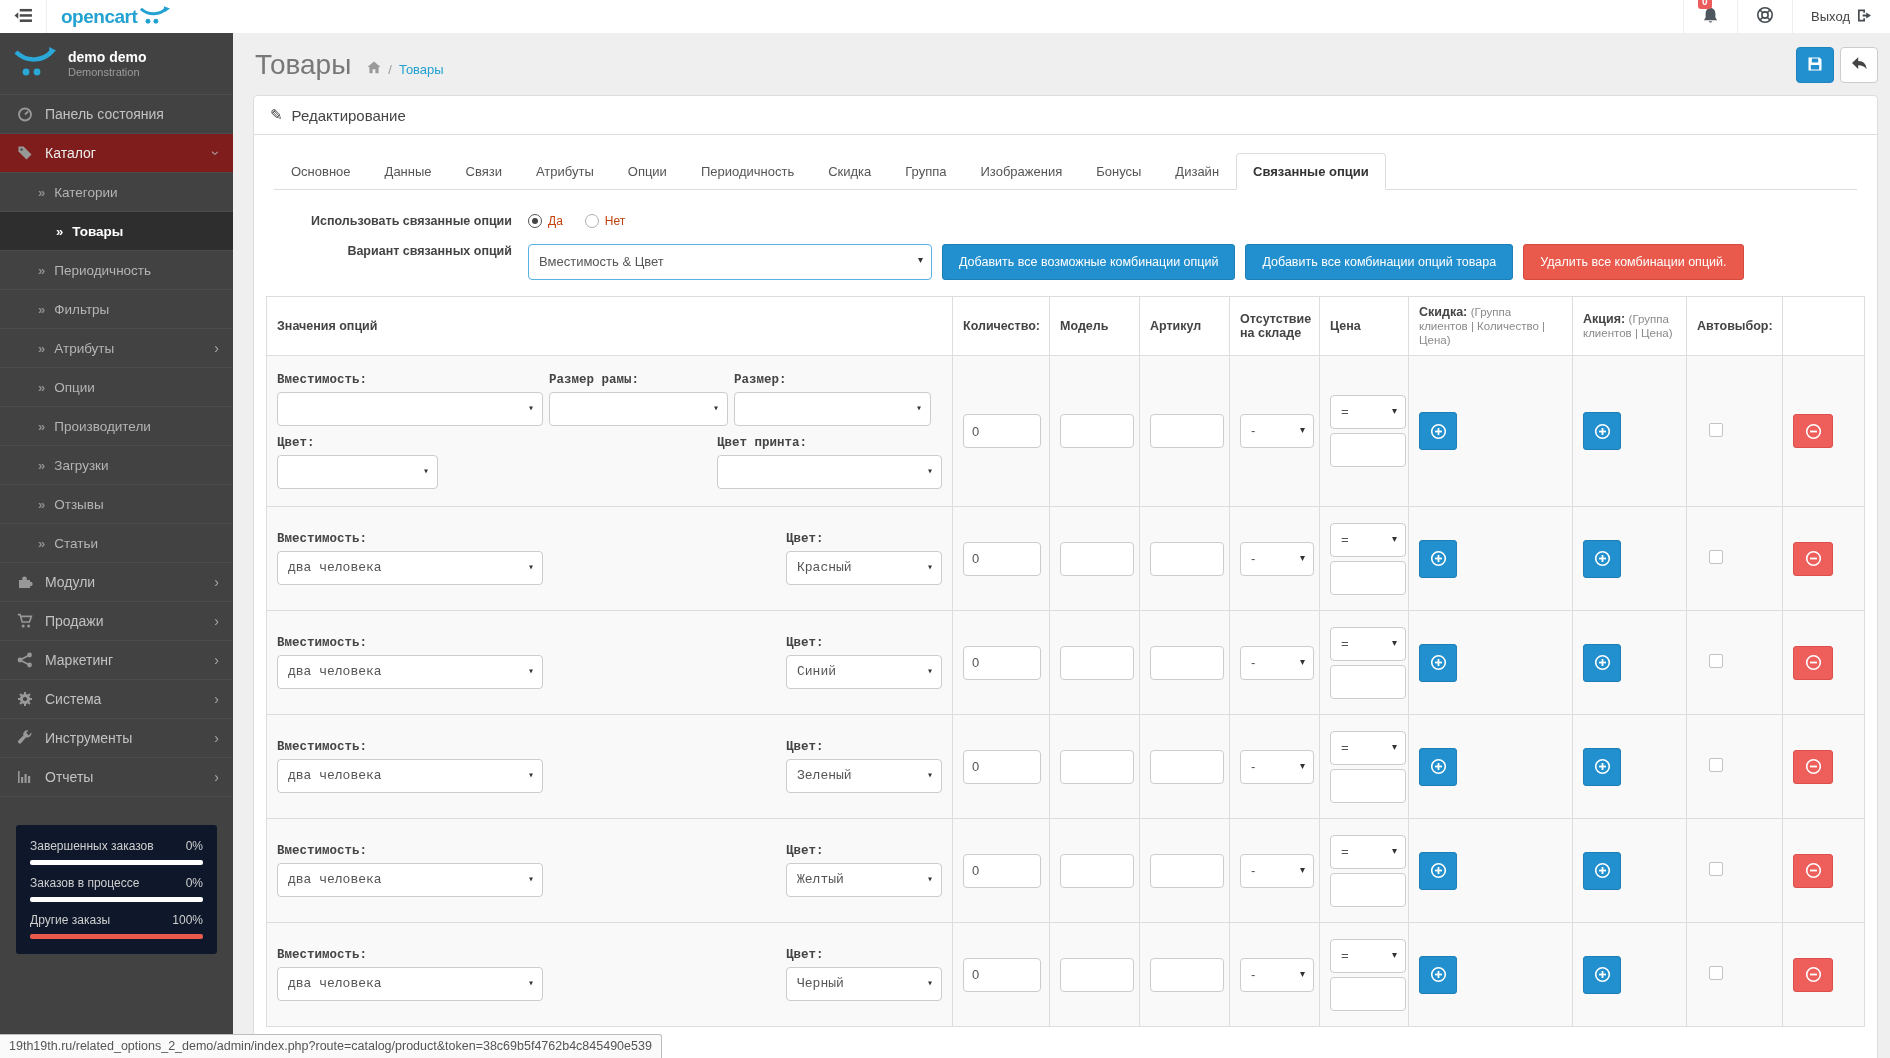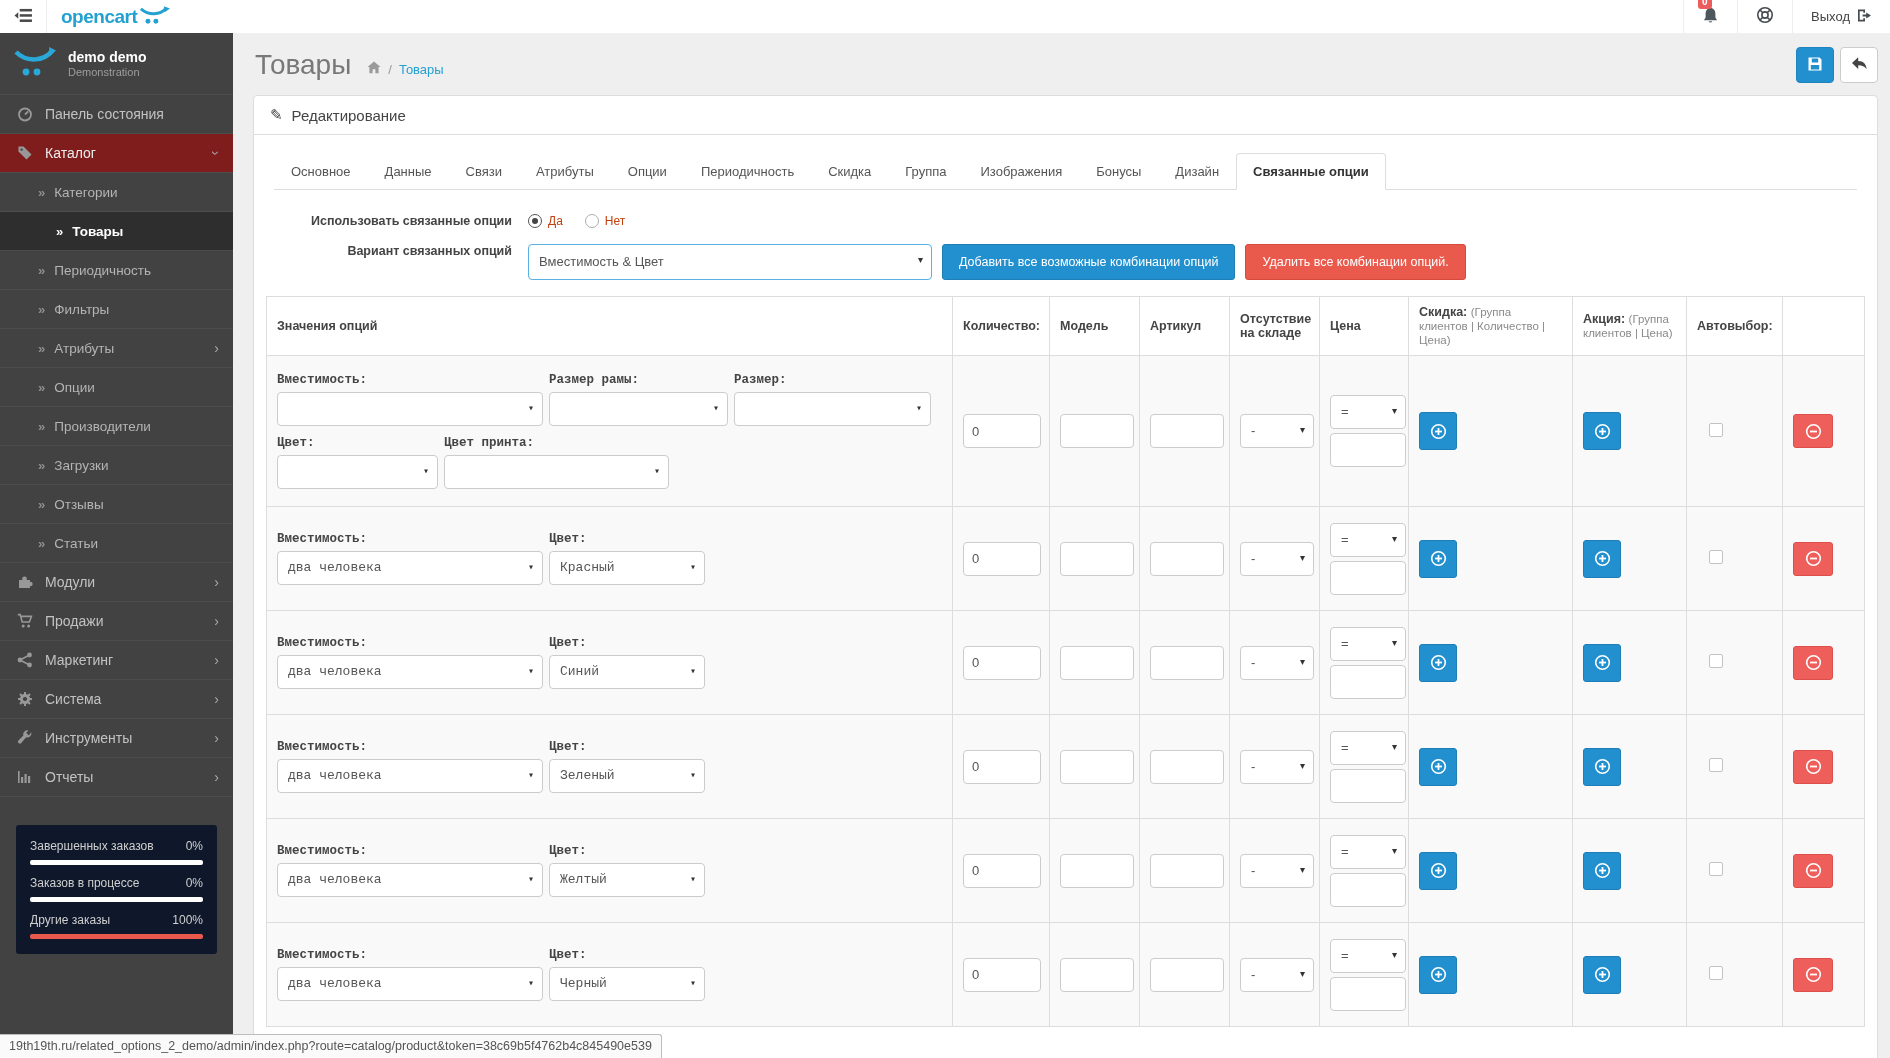--- a/index.html
+++ b/index.html
@@ -78,21 +78,21 @@
   .btn-red { background:#e9594c; border:1px solid #d54a3e; }
 
   
   table.opts { width:100%; border-collapse:collapse; table-layout:fixed; margin-top:16px; }
   .opts th { border:1px solid #ddd; background:#fff; padding:8px 10px; font-size:12.5px; text-align:left; vertical-align:middle; font-weight:bold; color:#444; height:48px; }
   .opts th .note { font-weight:normal; color:#8a8a8a; font-size:11.5px; }
   .opts td { border:1px solid #ddd; background:#f9f9f9; vertical-align:middle; padding:10px; }
   tr.row-multi td { height:151px; }
   tr.row-std td { height:104px; }
   .optline { display:flex; gap:6px; margin-bottom:10px;font-family:Liberation Mono, monospace; }
-  .optline:last-child { margin-bottom:0; }
+  .optline:last-child { margin-bottom:0;justify-content:space-between; }
   .optblock { flex:none; }
   .optblock .olabel { font-weight:bold; font-size:12.5px; color:#444; margin-bottom:5px; }
   .tin { height:34px; border:1px solid #ccc; border-radius:4px; background:#fff; padding:6px 8px; font-size:13px; color:#555; font-family:inherit; width:74px; }
   .tin.qty { width:78px; }
   .price-stack .fsel { width:76px; margin-bottom:4px; }
   .price-stack .tin { width:76px; }
   .iconbtn { display:flex; align-items:center; justify-content:center; border-radius:3px; cursor:pointer; }
   .plus-btn { width:38px; height:38px; background:#2290cf; border:1px solid #1d7fb5; }
   .minus-btn { width:40px; height:34px; background:#ee5f5b; border:1px solid #dd4f4b; }
   .cbx { display:inline-block; width:14px; height:14px; background:#fff; border:1px solid #c3c3c3; border-radius:2px; margin-left:12px; cursor:pointer; }
@@ -405,20 +405,21 @@
             </span>
           </div>
         </div>
         <div class="form-row">
           <div class="form-label">Вариант связанных опций</div>
           <div class="fsel variant-sel">
             <span>Вместимость &amp; Цвет</span>
             <span class="caret">▾</span>
           </div>
           <span class="btn btn-blue">Добавить все возможные комбинации опций</span>
+          <span class="btn btn-blue">Добавить все комбинации опций товара</span>
           <span class="btn btn-red">Удалить все комбинации опций.</span>
         </div>
       </div>
 
       <table class="opts">
         <colgroup>
           <col style="width:686px">
             <col style="width:97px">
             <col style="width:90px">
             <col style="width:90px">

